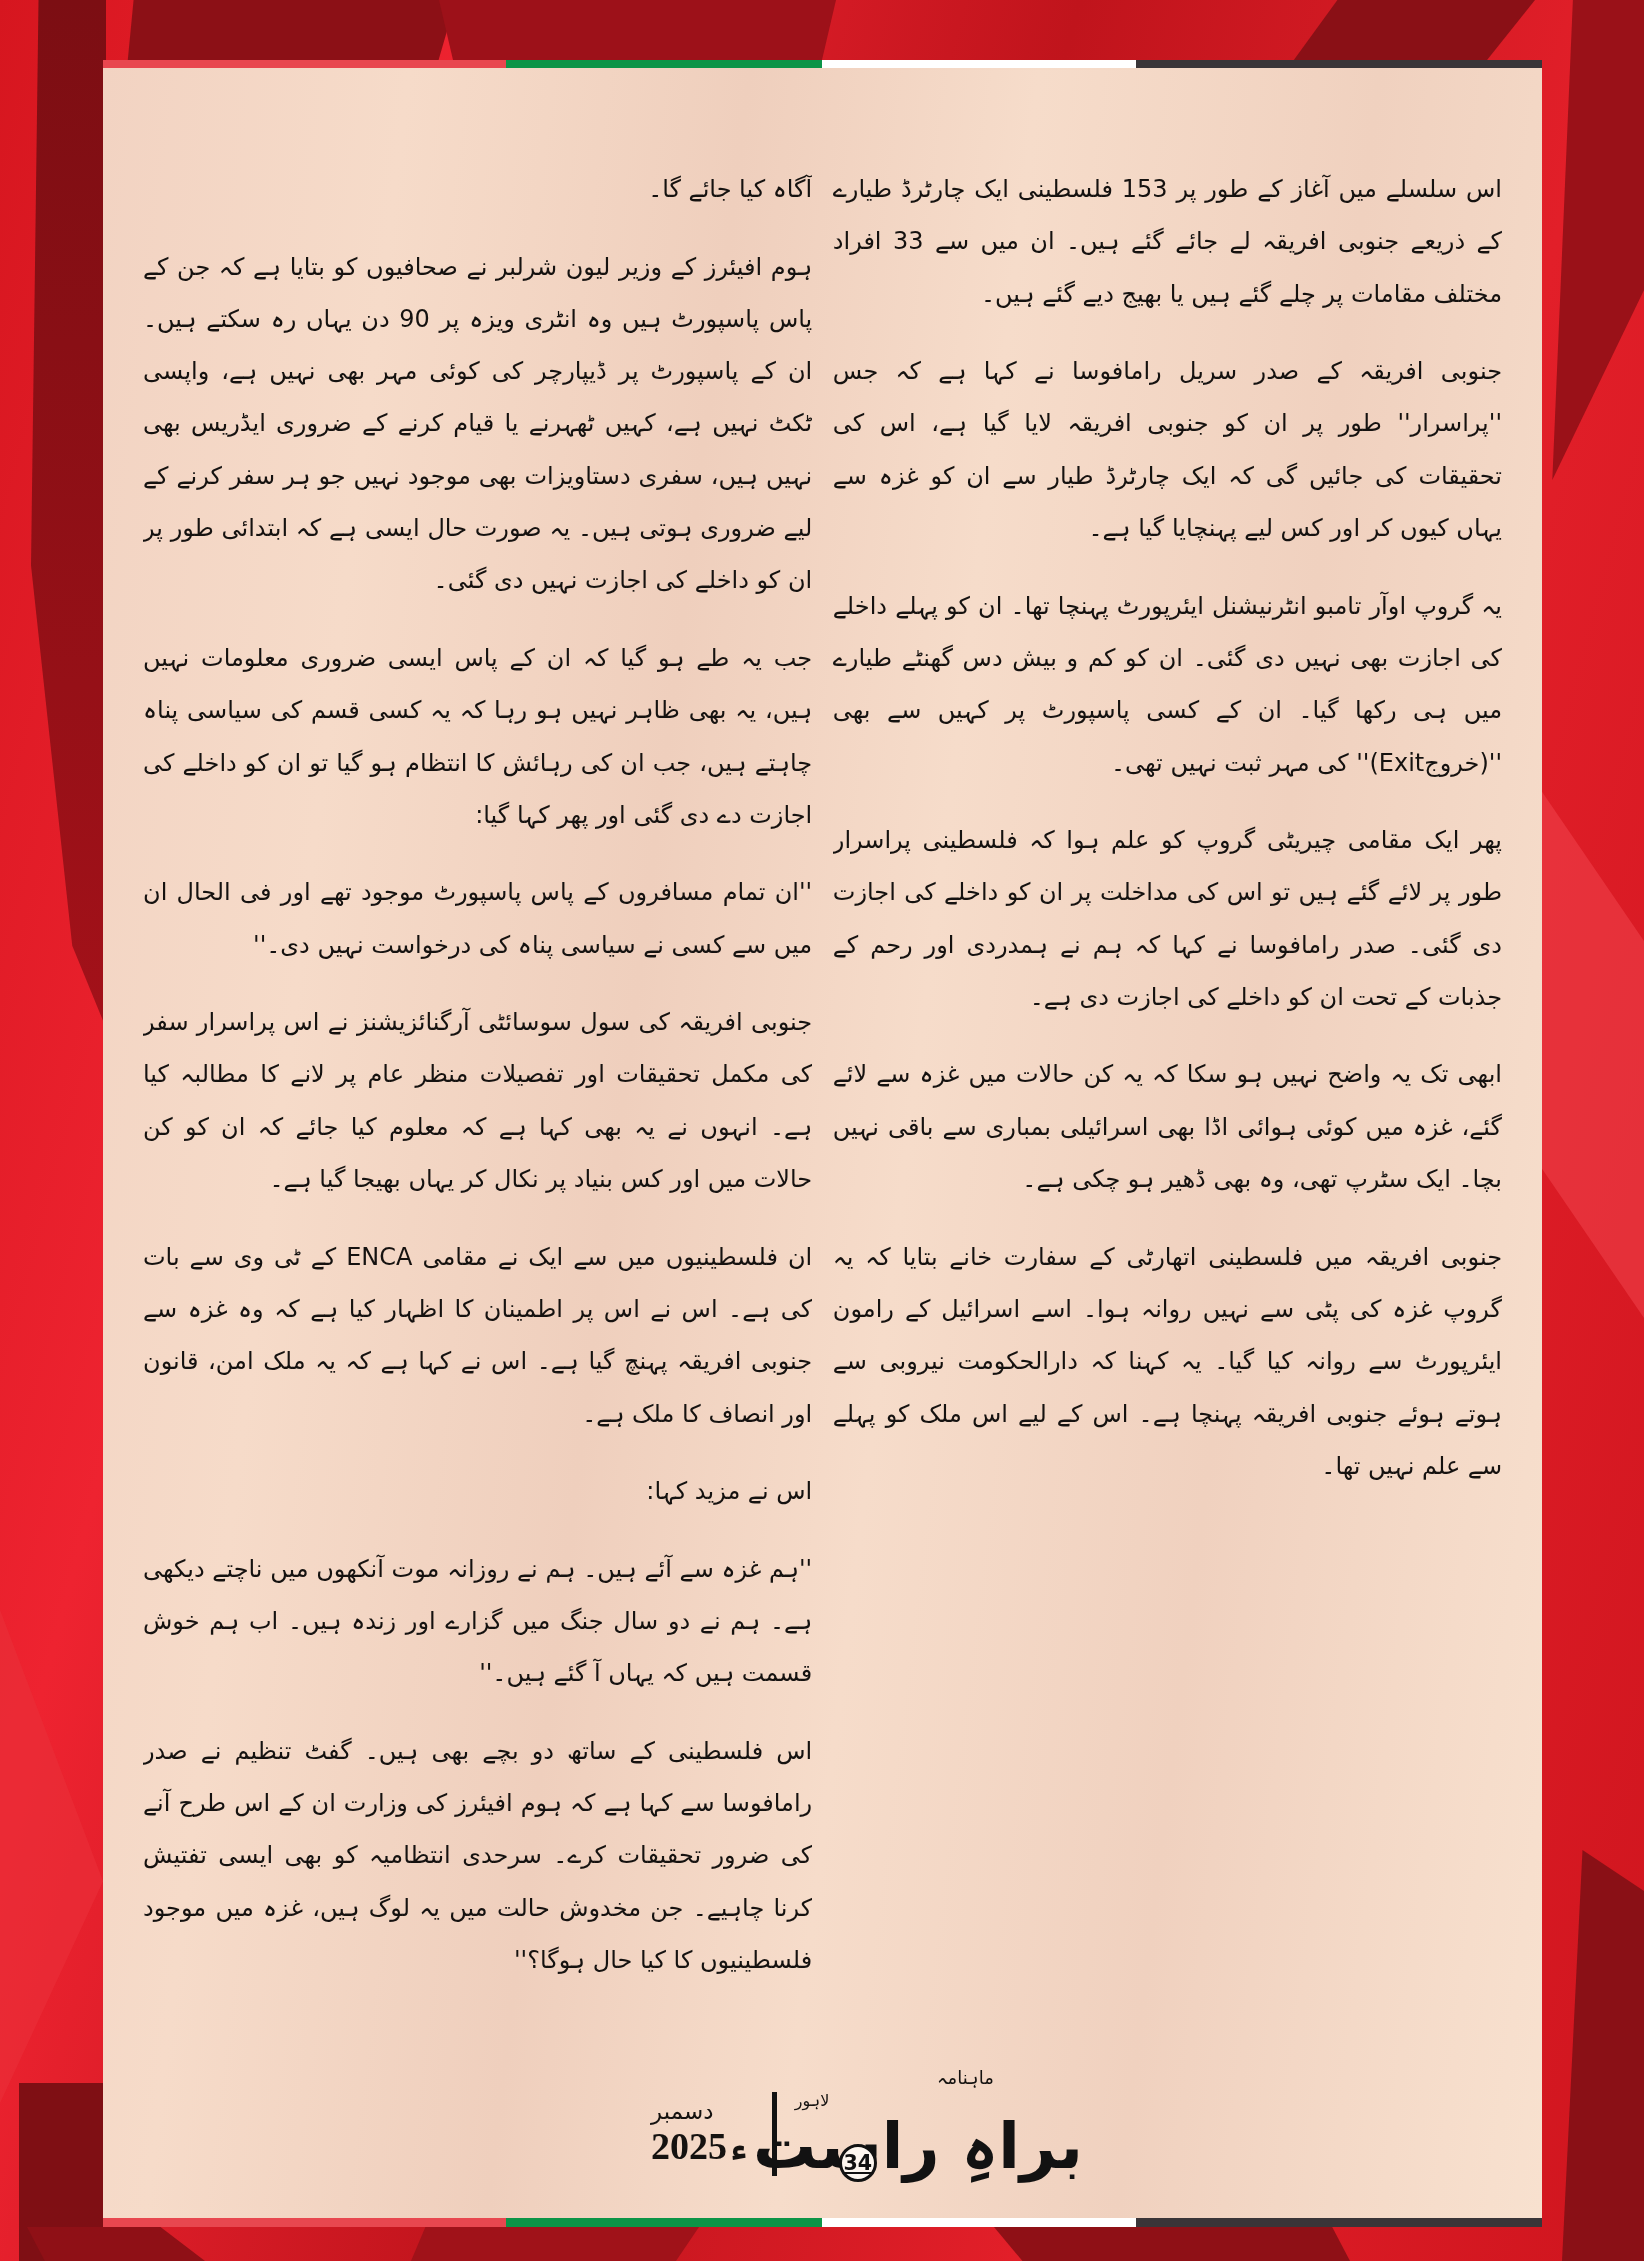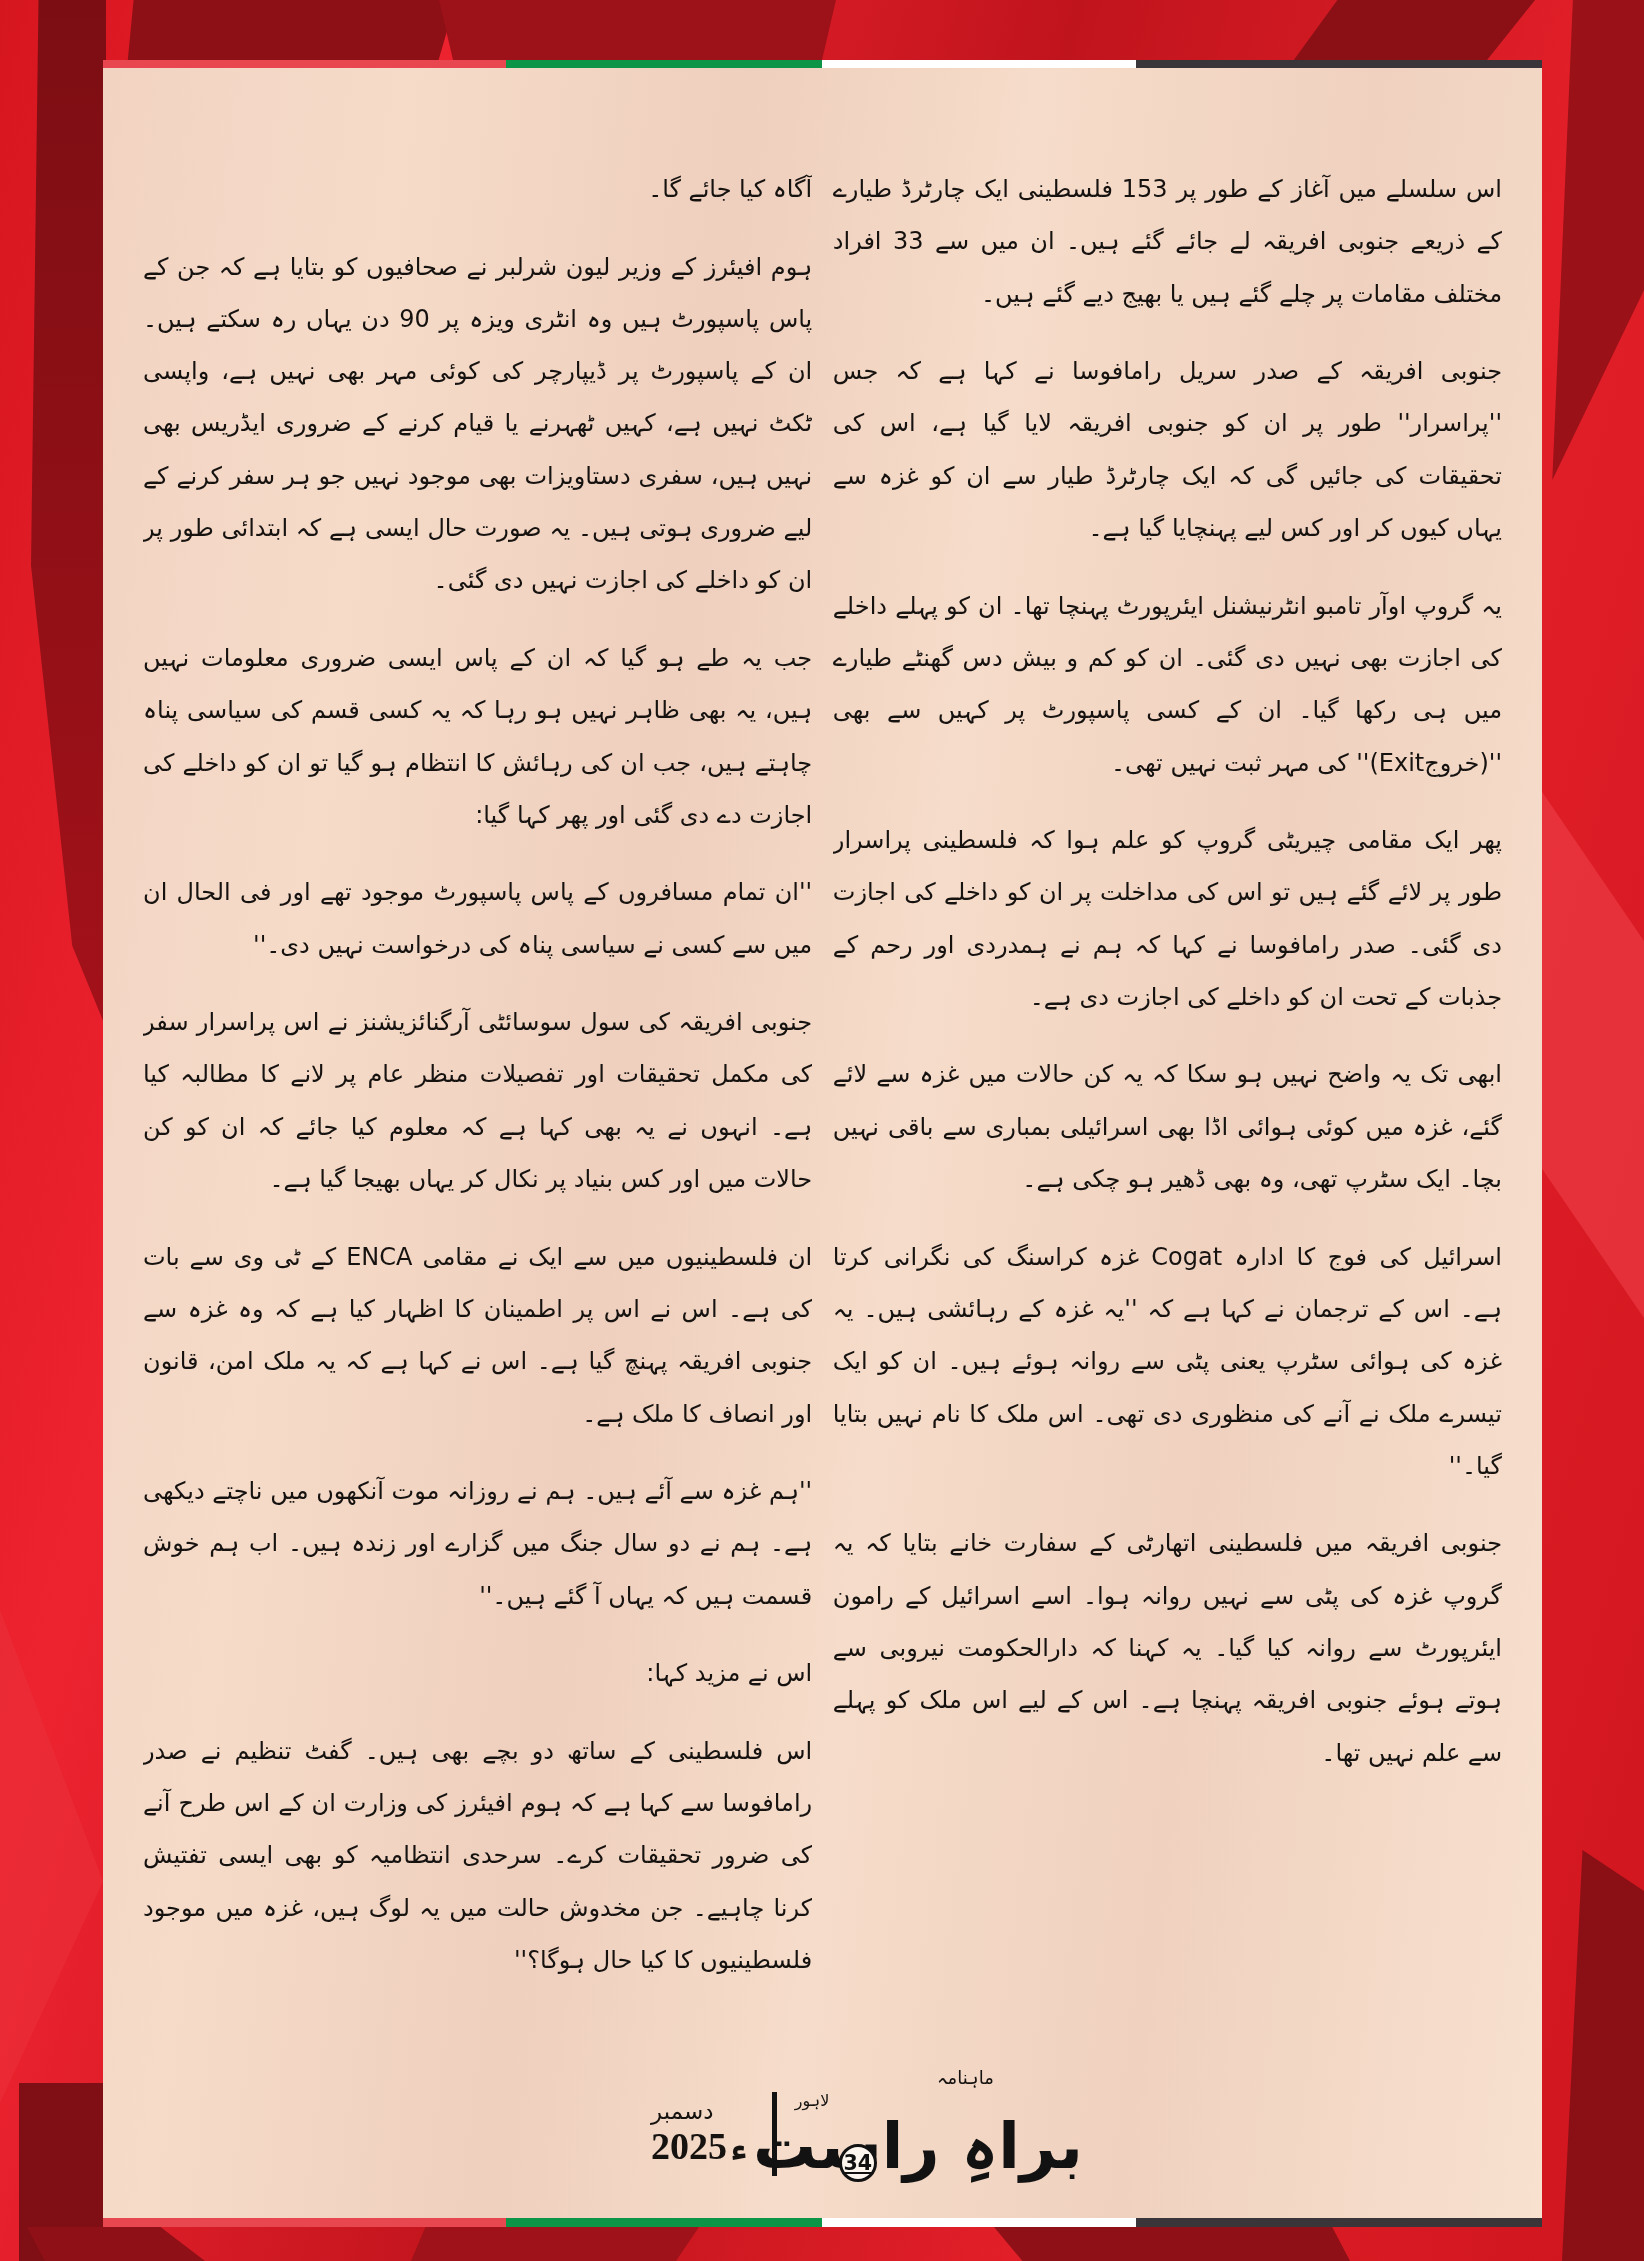--- a/index.html
+++ b/index.html
@@ -102,32 +102,31 @@
 </div>
 
 <div class="paper">
   <div class="columns">
     <section class="col">
         <p>اس سلسلے میں آغاز کے طور پر 153 فلسطینی ایک چارٹرڈ طیارے کے ذریعے جنوبی افریقہ لے جائے گئے ہیں۔ ان میں سے 33 افراد مختلف مقامات پر چلے گئے ہیں یا بھیج دیے گئے ہیں۔</p>
         <p>جنوبی افریقہ کے صدر سریل رامافوسا نے کہا ہے کہ جس ''پراسرار'' طور پر ان کو جنوبی افریقہ لایا گیا ہے، اس کی تحقیقات کی جائیں گی کہ ایک چارٹرڈ طیار سے ان کو غزہ سے یہاں کیوں کر اور کس لیے پہنچایا گیا ہے۔</p>
         <p>یہ گروپ اوآر تامبو انٹرنیشنل ایئرپورٹ پہنچا تھا۔ ان کو پہلے داخلے کی اجازت بھی نہیں دی گئی۔ ان کو کم و بیش دس گھنٹے طیارے میں ہی رکھا گیا۔ ان کے کسی پاسپورٹ پر کہیں سے بھی ''(خروجExit)'' کی مہر ثبت نہیں تھی۔</p>
         <p>پھر ایک مقامی چیریٹی گروپ کو علم ہوا کہ فلسطینی پراسرار طور پر لائے گئے ہیں تو اس کی مداخلت پر ان کو داخلے کی اجازت دی گئی۔ صدر رامافوسا نے کہا کہ ہم نے ہمدردی اور رحم کے جذبات کے تحت ان کو داخلے کی اجازت دی ہے۔</p>
         <p>ابھی تک یہ واضح نہیں ہو سکا کہ یہ کن حالات میں غزہ سے لائے گئے، غزہ میں کوئی ہوائی اڈا بھی اسرائیلی بمباری سے باقی نہیں بچا۔ ایک سٹرپ تھی، وہ بھی ڈھیر ہو چکی ہے۔</p>
-        <p>اسرائیل کی فوج کا ادارہ Cogat غزہ کراسنگ کی نگرانی کرتا ہے۔ اس کے ترجمان نے کہا ہے کہ ''یہ غزہ کے رہائشی ہیں۔ یہ غزہ کی ہوائی سٹرپ یعنی پٹی سے روانہ ہوئے ہیں۔ ان کو ایک تیسرے ملک نے آنے کی منظوری دی تھی۔ اس ملک کا نام نہیں بتایا گیا۔''</p>
         <p>جنوبی افریقہ میں فلسطینی اتھارٹی کے سفارت خانے بتایا کہ یہ گروپ غزہ کی پٹی سے نہیں روانہ ہوا۔ اسے اسرائیل کے رامون ایئرپورٹ سے روانہ کیا گیا۔ یہ کہنا کہ دارالحکومت نیروبی سے ہوتے ہوئے جنوبی افریقہ پہنچا ہے۔ اس کے لیے اس ملک کو پہلے سے علم نہیں تھا۔</p>
       </section>
     <section class="col">
         <p>آگاہ کیا جائے گا۔</p>
         <p>ہوم افیئرز کے وزیر لیون شرلبر نے صحافیوں کو بتایا ہے کہ جن کے پاس پاسپورٹ ہیں وہ انٹری ویزہ پر 90 دن یہاں رہ سکتے ہیں۔ ان کے پاسپورٹ پر ڈیپارچر کی کوئی مہر بھی نہیں ہے، واپسی ٹکٹ نہیں ہے، کہیں ٹھہرنے یا قیام کرنے کے ضروری ایڈریس بھی نہیں ہیں، سفری دستاویزات بھی موجود نہیں جو ہر سفر کرنے کے لیے ضروری ہوتی ہیں۔ یہ صورت حال ایسی ہے کہ ابتدائی طور پر ان کو داخلے کی اجازت نہیں دی گئی۔</p>
         <p>جب یہ طے ہو گیا کہ ان کے پاس ایسی ضروری معلومات نہیں ہیں، یہ بھی ظاہر نہیں ہو رہا کہ یہ کسی قسم کی سیاسی پناہ چاہتے ہیں، جب ان کی رہائش کا انتظام ہو گیا تو ان کو داخلے کی اجازت دے دی گئی اور پھر کہا گیا:</p>
         <p>''ان تمام مسافروں کے پاس پاسپورٹ موجود تھے اور فی الحال ان میں سے کسی نے سیاسی پناہ کی درخواست نہیں دی۔''</p>
         <p>جنوبی افریقہ کی سول سوسائٹی آرگنائزیشنز نے اس پراسرار سفر کی مکمل تحقیقات اور تفصیلات منظر عام پر لانے کا مطالبہ کیا ہے۔ انہوں نے یہ بھی کہا ہے کہ معلوم کیا جائے کہ ان کو کن حالات میں اور کس بنیاد پر نکال کر یہاں بھیجا گیا ہے۔</p>
         <p>ان فلسطینیوں میں سے ایک نے مقامی ENCA کے ٹی وی سے بات کی ہے۔ اس نے اس پر اطمینان کا اظہار کیا ہے کہ وہ غزہ سے جنوبی افریقہ پہنچ گیا ہے۔ اس نے کہا ہے کہ یہ ملک امن، قانون اور انصاف کا ملک ہے۔</p>
+        <p>اس نے مزید کہا:</p>
         <p>''ہم غزہ سے آئے ہیں۔ ہم نے روزانہ موت آنکھوں میں ناچتے دیکھی ہے۔ ہم نے دو سال جنگ میں گزارے اور زندہ ہیں۔ اب ہم خوش قسمت ہیں کہ یہاں آ گئے ہیں۔''</p>
-        <p>اس نے مزید کہا:</p>
         <p>اس فلسطینی کے ساتھ دو بچے بھی ہیں۔ گفٹ تنظیم نے صدر رامافوسا سے کہا ہے کہ ہوم افیئرز کی وزارت ان کے اس طرح آنے کی ضرور تحقیقات کرے۔ سرحدی انتظامیہ کو بھی ایسی تفتیش کرنا چاہیے۔ جن مخدوش حالت میں یہ لوگ ہیں، غزہ میں موجود فلسطینیوں کا کیا حال ہوگا؟''</p>
       </section>
   </div>
 
   <div class="footer">
     <div class="date-block">
       <span class="date-month">دسمبر</span>
       <span class="date-year">2025ء</span>
     </div>
     <div class="footer-divider"></div>

